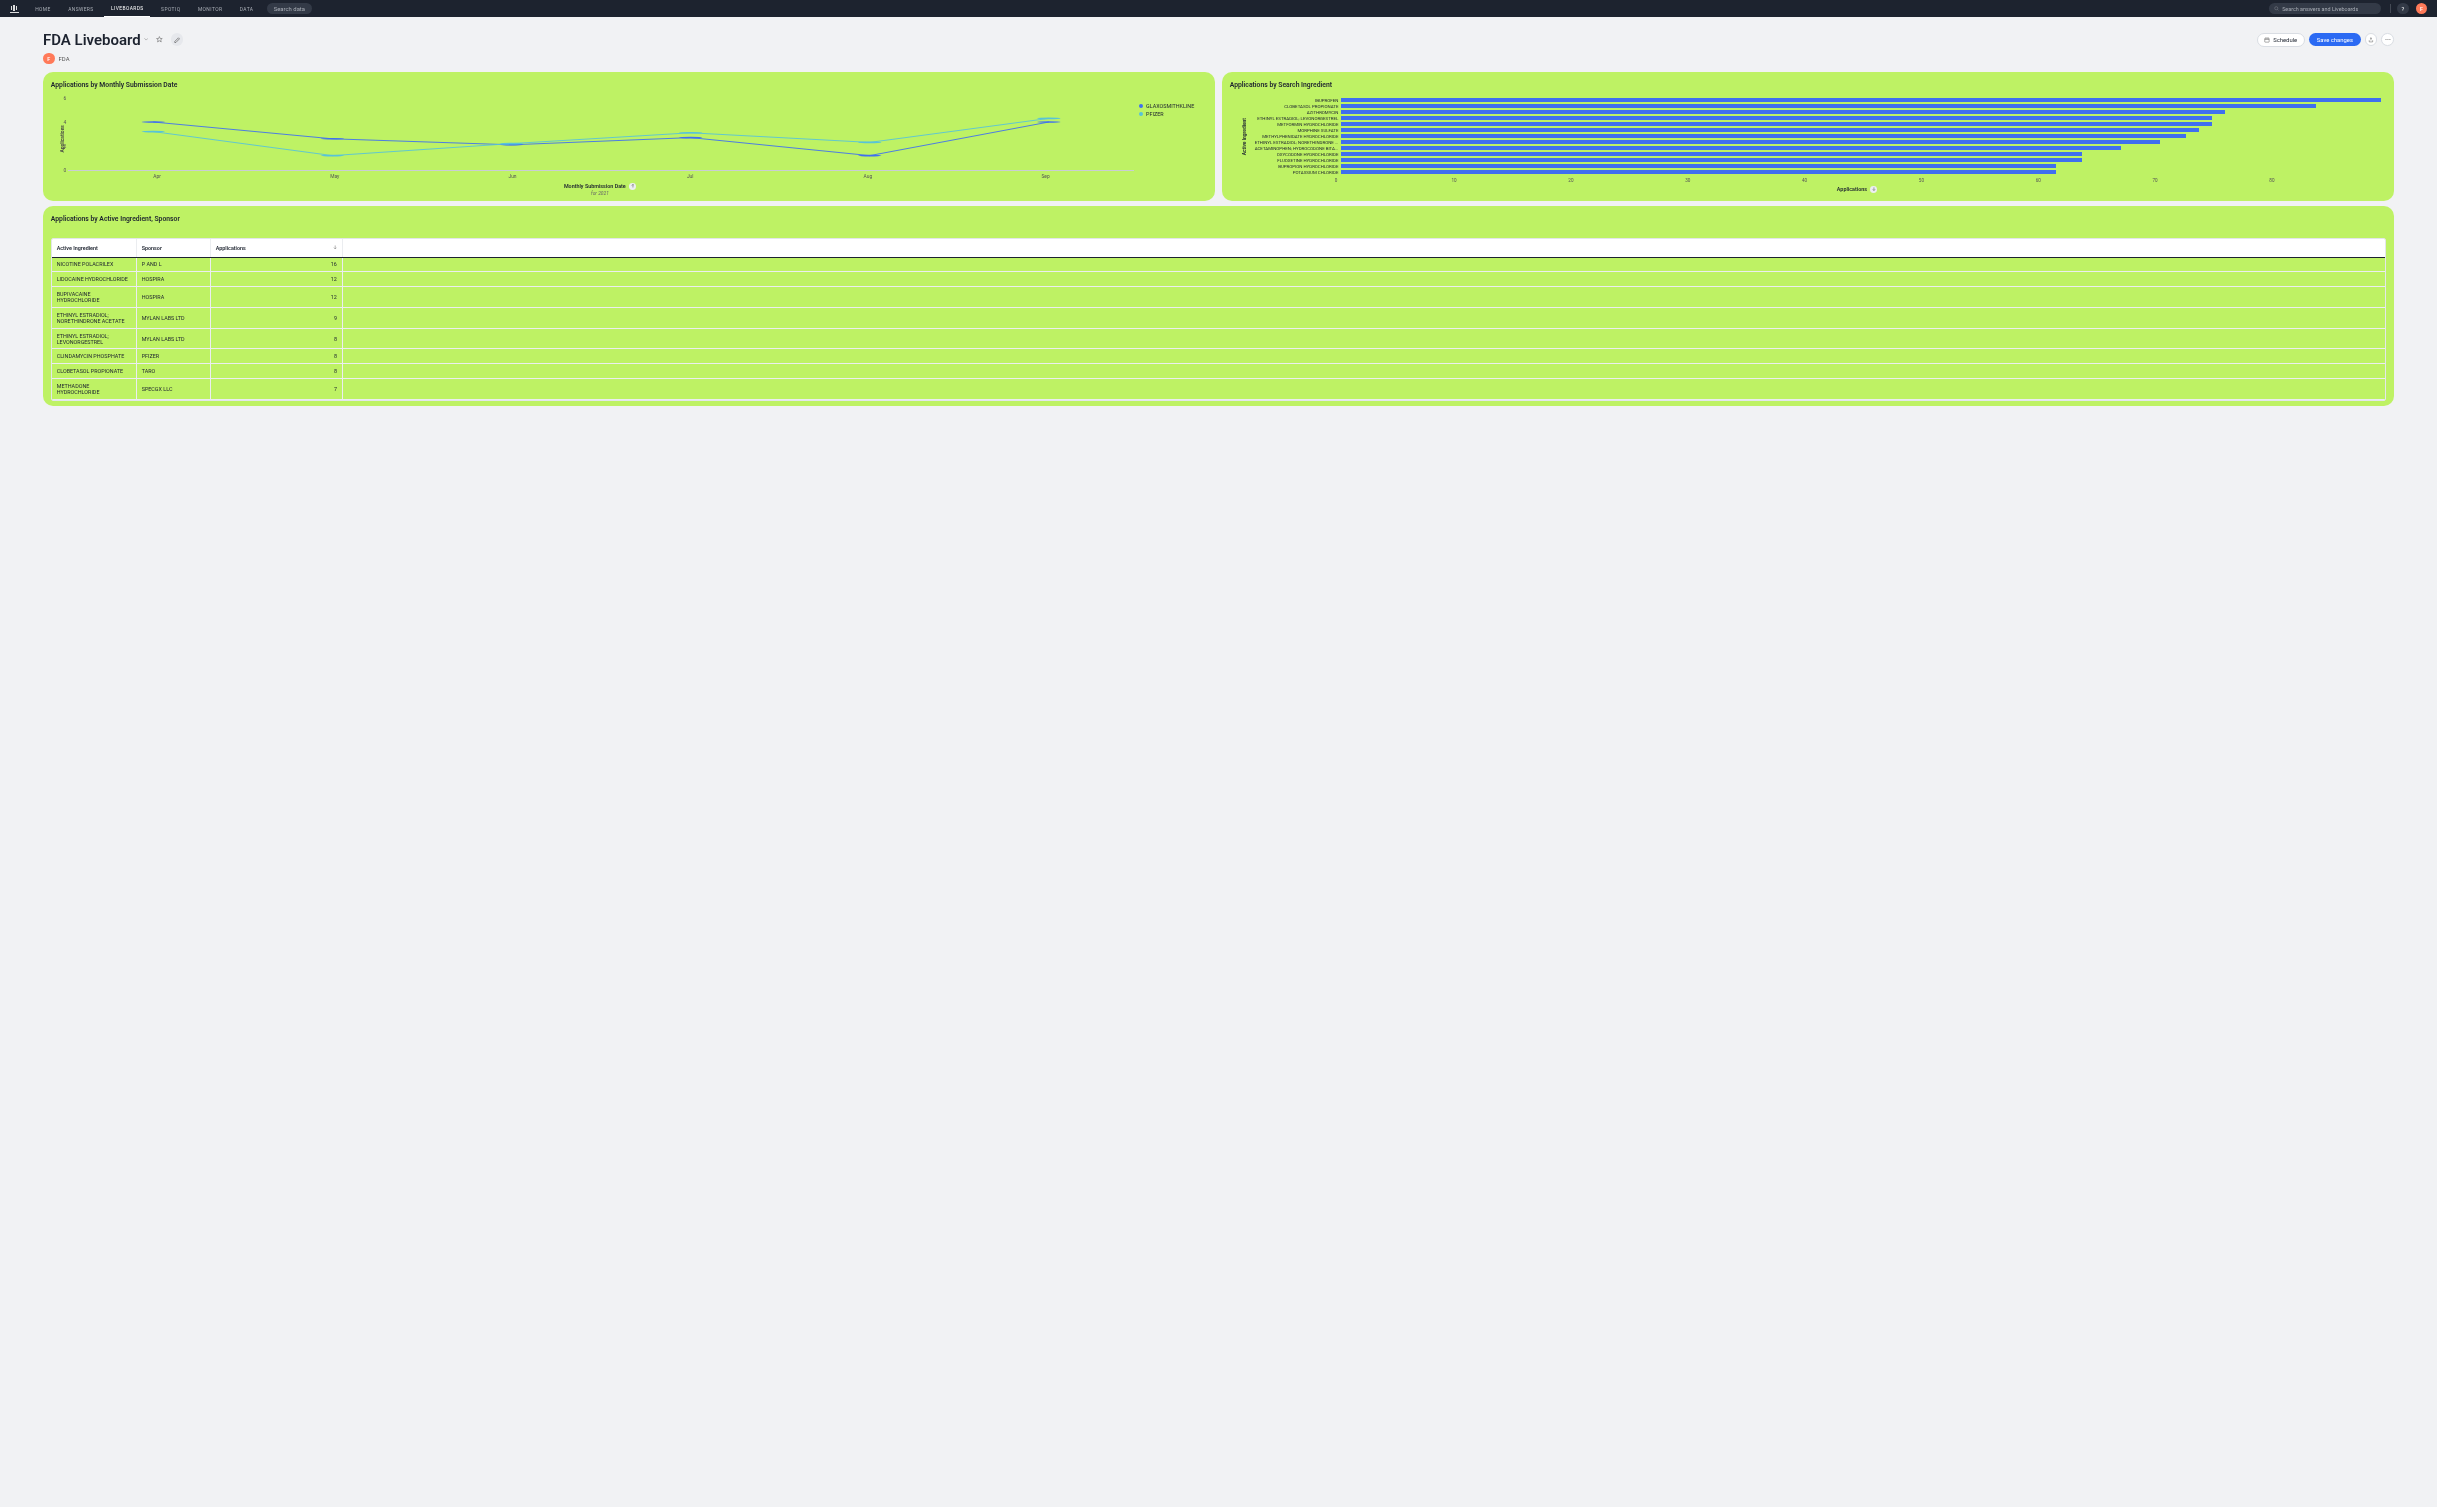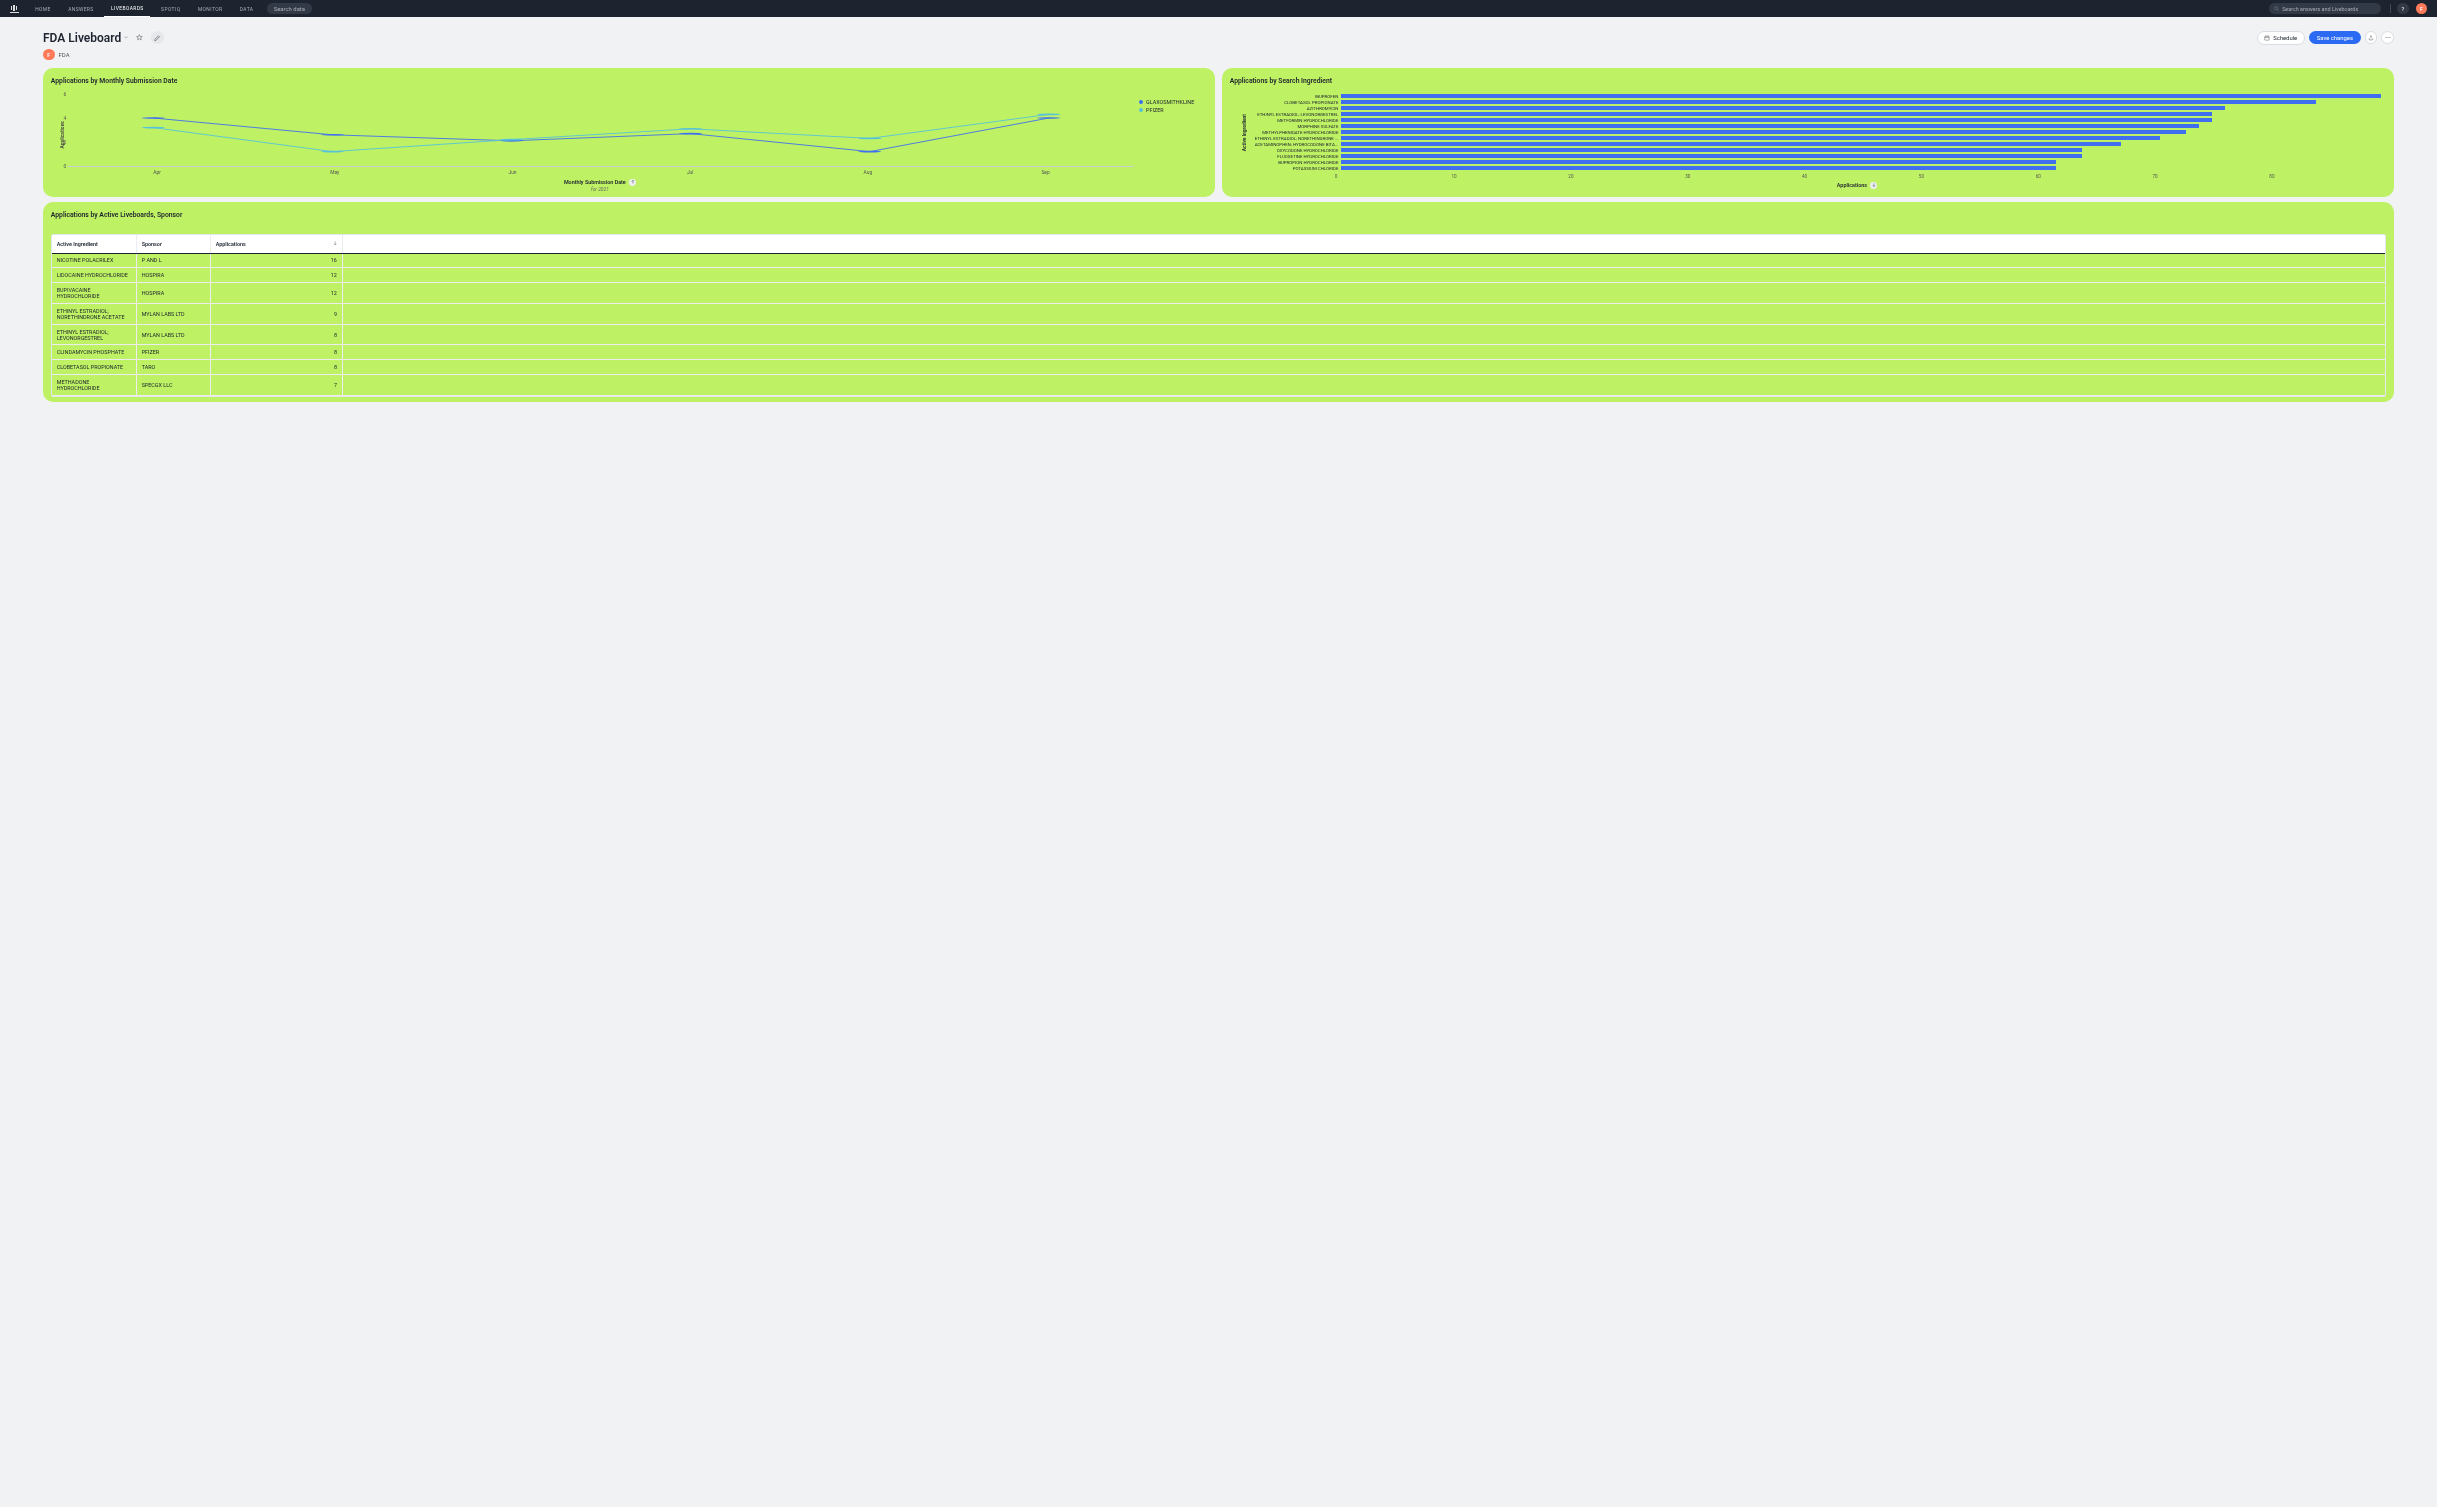--- a/index.html
+++ b/index.html
@@ -70,21 +70,21 @@
 .avatar { background: #ff7a59; color: #fff; font-size: 5.4px; font-weight: 600; }
 .page {
   padding: 7.8px 43px 19.5px;
 }
 .page-header {
   display: flex;
   align-items: center;
   padding: 5.9px 0 2px;
 }
 .page-title {
-  font-size: 12px;
+  font-size: 15px;
   font-weight: 600;
   margin-right: 2px;
 }
 .dd-caret {
   margin-left: 1px;
   opacity: 0.6;
   cursor: pointer;
 }
 .icon-circle {
   width: 12.7px; height: 12.7px; border-radius: 50%;
@@ -391,21 +391,21 @@
         <span class="sort-chip">
           <svg class="mini" viewBox="0 0 10 10">
               <path d="M5 1 V9 M2 6 L5 9 L8 6" fill="none" stroke="#555" stroke-width="1.4"></path>
             </svg>
         </span>
       </div>
     </div>
   </div>
 
   <div class="card card-full">
-    <div class="card-title">Applications by Active Liveboards, Sponsor</div>
+    <div class="card-title">Applications by Active Ingredient, Sponsor</div>
     <div class="tbl">
       <div class="tbl-head">
         <div class="cell col-ing">Active Ingredient</div>
         <div class="cell col-sp">Sponsor</div>
         <div class="cell col-app">
           <span>Applications</span>
           <svg class="sort-arrow" width="4.4" height="4.4" viewBox="0 0 10 10">
               <path d="M5 1 V9 M2 6 L5 9 L8 6" fill="none" stroke="#333" stroke-width="1.4"></path>
             </svg>
         </div>

